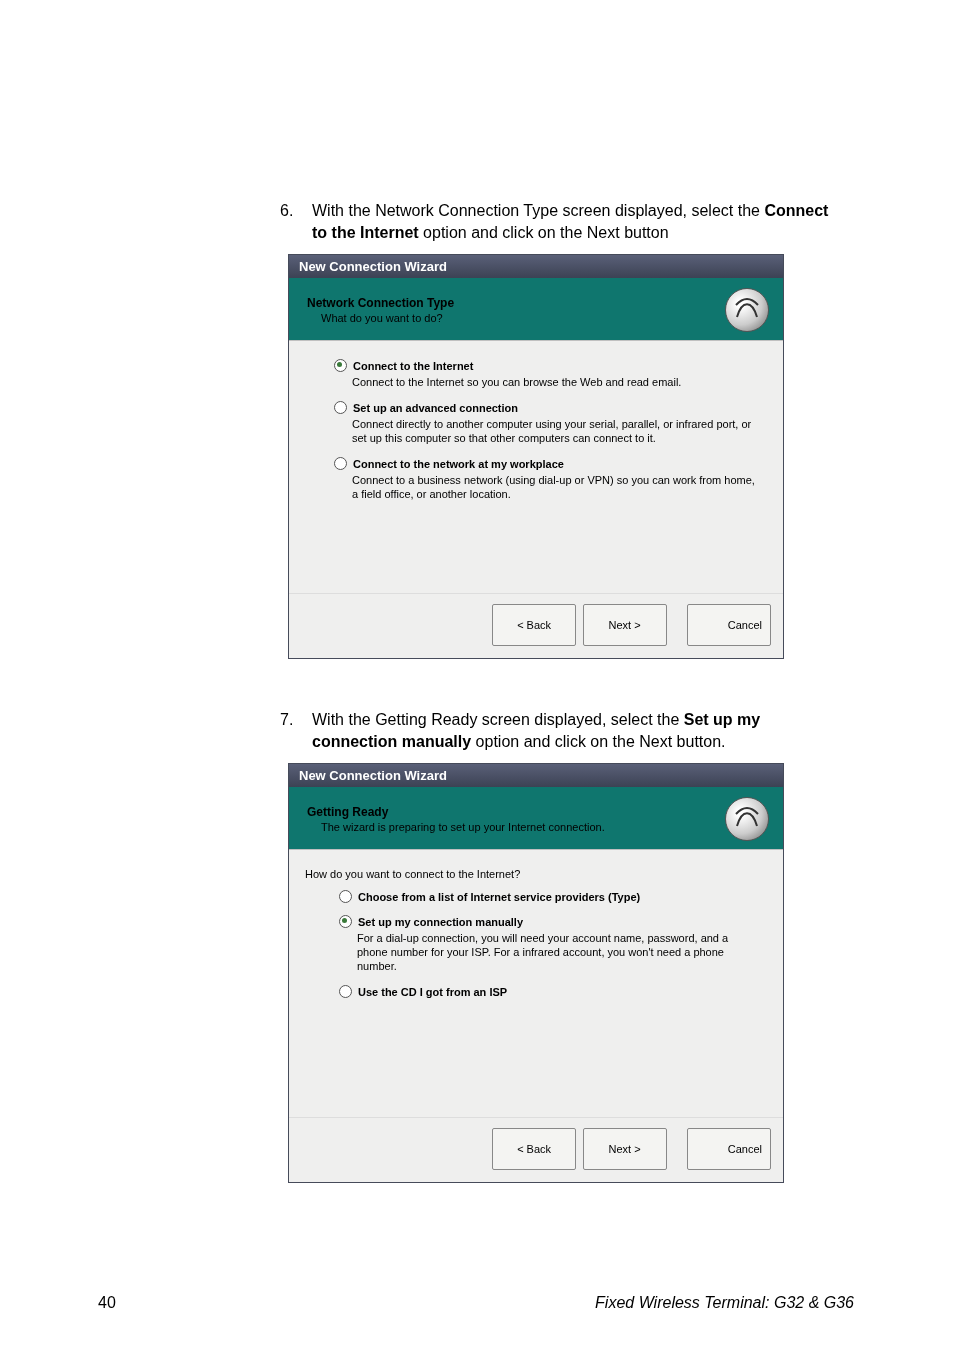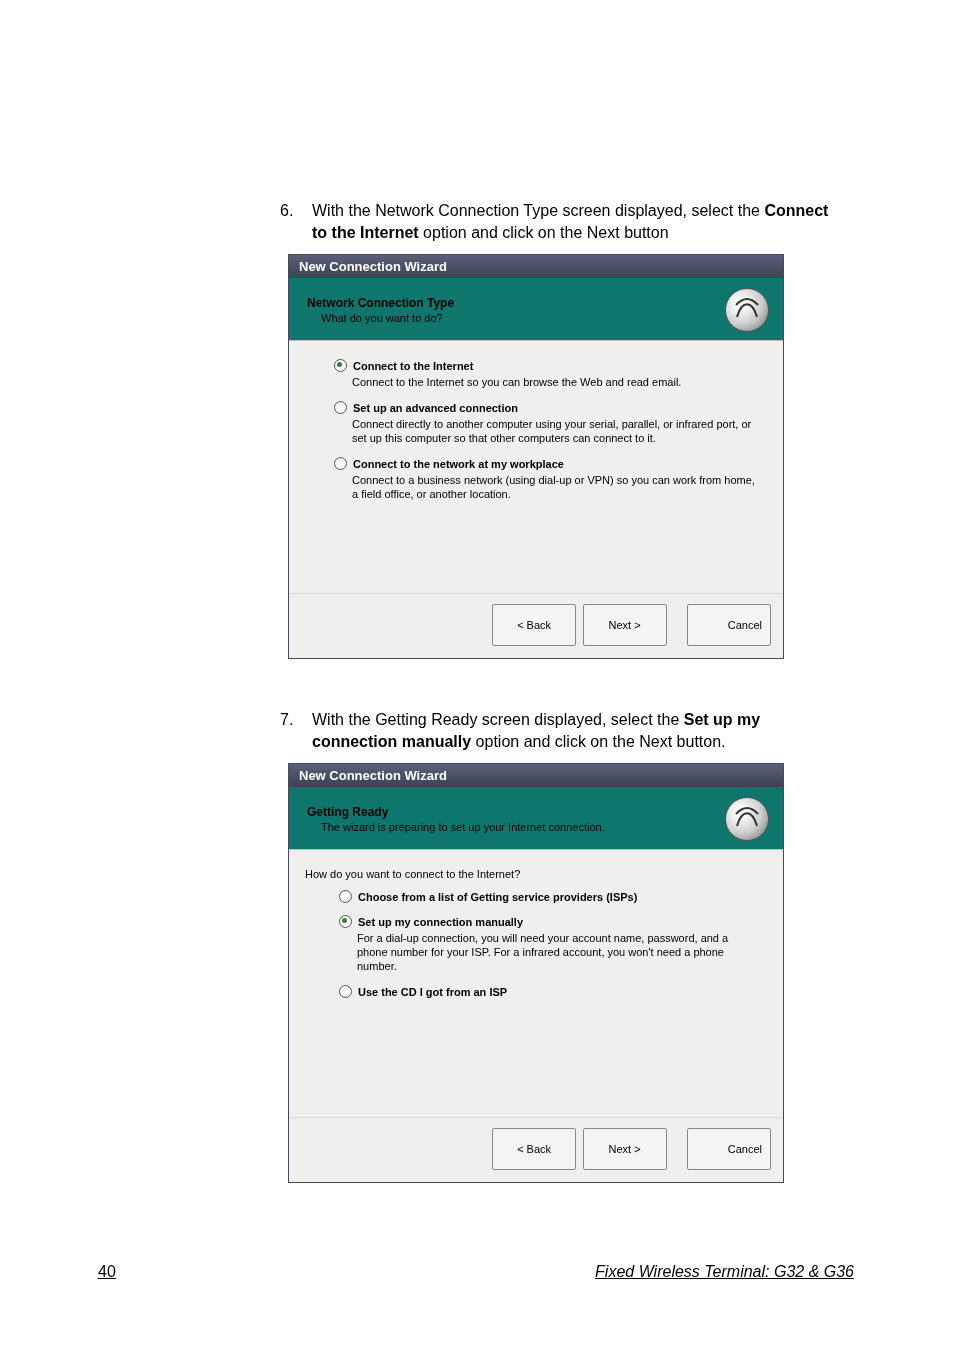--- a/index.html
+++ b/index.html
@@ -159,26 +159,25 @@
     margin-left: 2px;
     border-radius: 2px;
   }
   .wiz-btn.spaced {
     margin-left: 16px;
     text-align: right;
   }
   .page-footer {
     position: absolute;
     left: 98px;
-    bottom: 71px;
+    bottom: 40px;
     width: 756px;
     display: flex;
     justify-content: space-between;
     font-size: 16px;
-    text-decoration: underline;
   }
   .page-footer .ftitle {
     font-style: italic;
   }
 </style>
 </head>
 <body>
 
 <div class="page">
   <div class="content">
@@ -257,21 +256,21 @@
               <path d="M4 10 Q15 -2 26 10" stroke="#333" stroke-width="2" fill="none"></path>
             </svg>
           </div>
         </div>
         <div class="wiz-body second">
           <div class="wiz-q">How do you want to connect to the Internet?</div>
 
           <div class="opt indent">
             <div class="opt-head">
               <span class="radio"></span>
-              <span class="opt-label">Choose from a list of Getting service providers (ISPs)</span>
+              <span class="opt-label">Choose from a list of Internet service providers (Type)</span>
             </div>
           </div>
 
           <div class="opt indent">
             <div class="opt-head">
               <span class="radio selected"></span>
               <span class="opt-label">Set up my connection manually</span>
             </div>
             <div class="opt-desc">For a dial-up connection, you will need your account name, password, and a phone number for your ISP. For a infrared account, you won't need a phone number.</div>
           </div>

